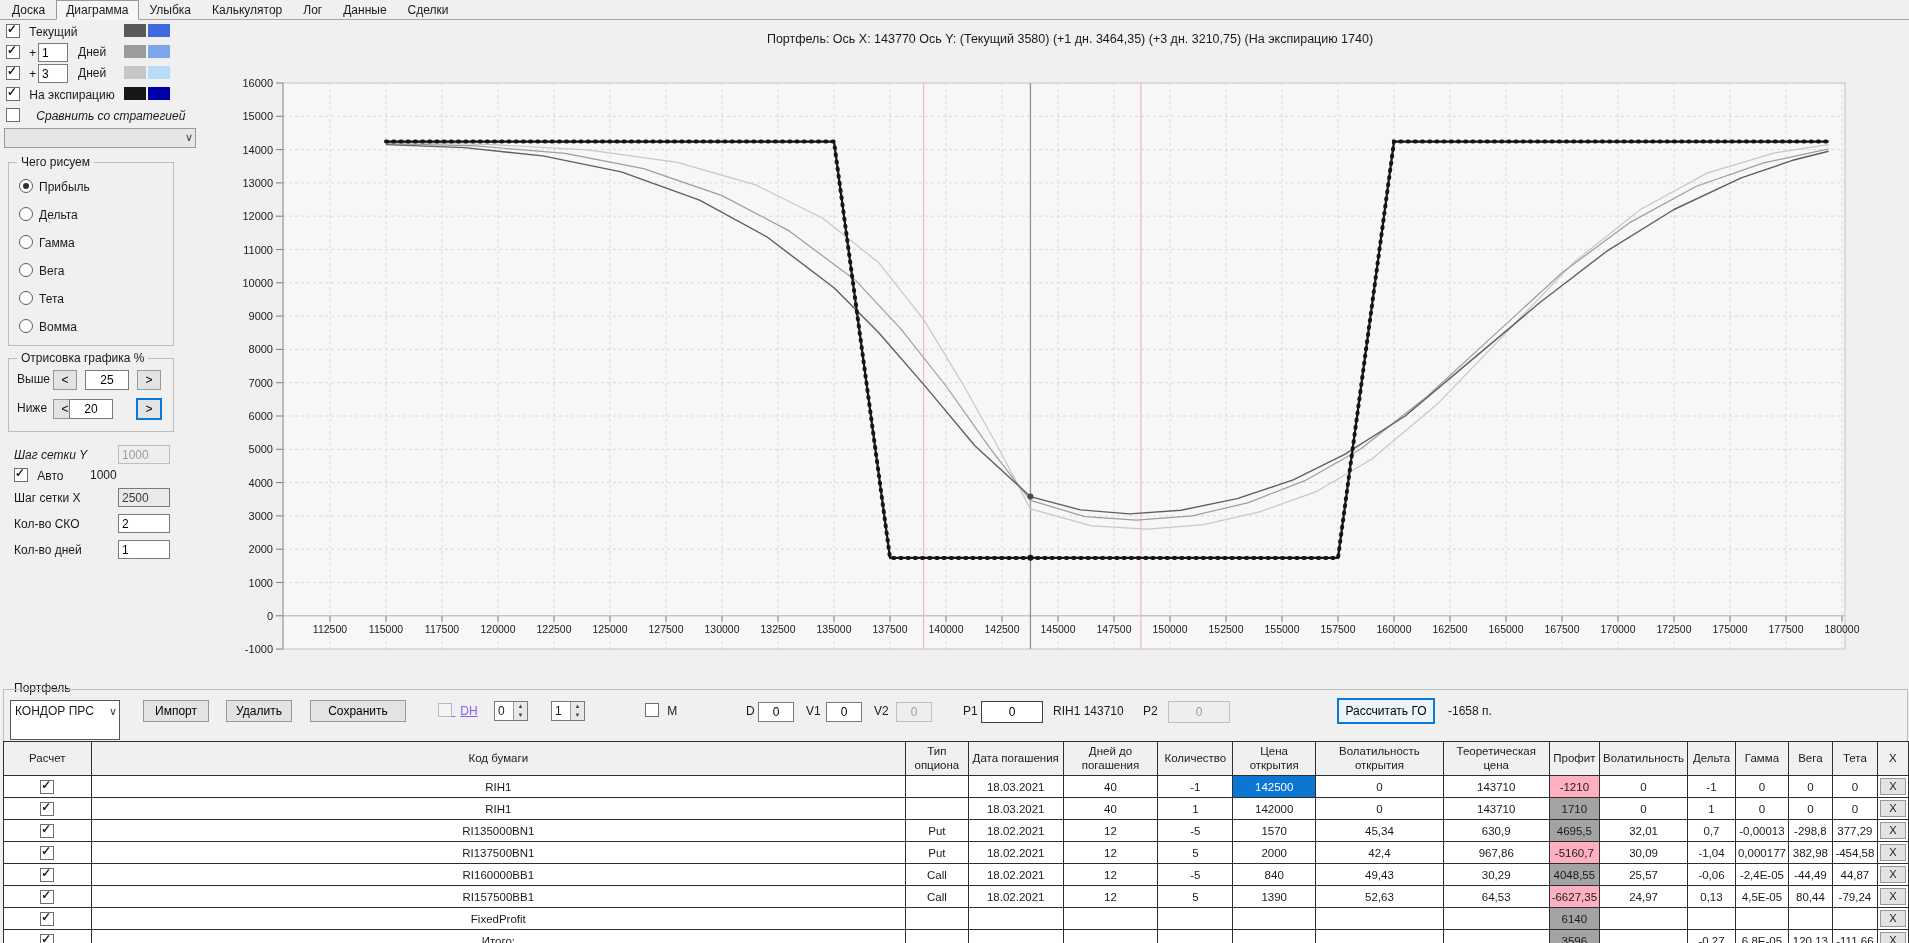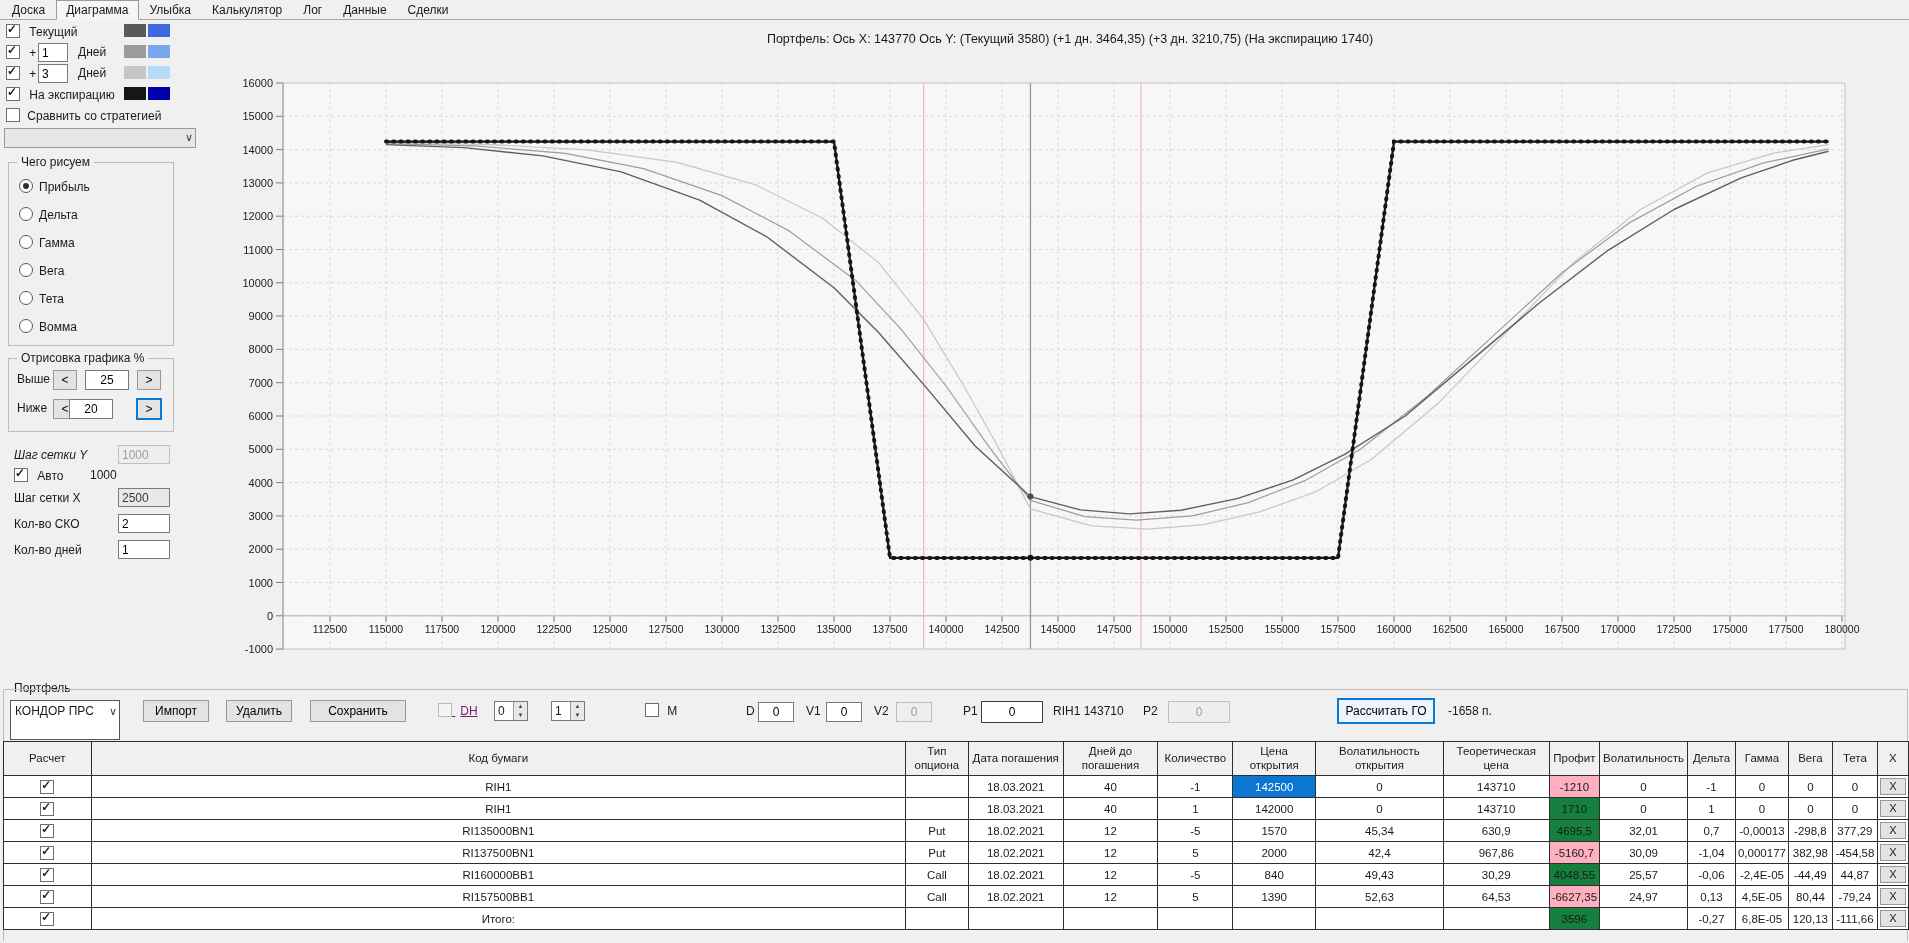--- a/index.html
+++ b/index.html
@@ -33,21 +33,21 @@
   .combo.gray{background:#e6e6e6;border-color:#9a9a9a;}
   
   #pf-group{position:absolute;left:3px;top:689px;width:1903px;height:251px;border:1px solid #bdbdbd;border-bottom:none;}
   #pf-legend{position:absolute;left:10px;top:681px;background:#f0f0f0;padding:0 4px;}
   .pl{position:absolute;height:20px;line-height:20px;white-space:nowrap;}
   
   #tbl{position:absolute;left:3px;top:741px;border-collapse:collapse;table-layout:fixed;}
   #tbl th{border:1px solid #2e2e2e;background:#f0f0f0;font-weight:normal;font-size:11.5px;line-height:1.2;height:33px;padding:0 1px;white-space:normal;overflow:hidden;}
   #tbl td{border:1px solid #2e2e2e;background:#fff;font-size:11.5px;height:21px;padding:0 2px;text-align:center;white-space:nowrap;overflow:hidden;}
   #tbl td.sel{background:#0c76d3;color:#fff;}
-  #tbl td.pf-green{background:#15803d;}
+  #tbl td.pf-green{background:#a3a3a3;}
   #tbl td.pf-pink{background:#ffb0c0;}
   .xbtn{width:26px;height:17px;background:#e3e3e3;border:1px solid #989898;font-size:11px;line-height:14px;display:inline-block;box-sizing:border-box;}
   #chart-wrap{position:absolute;left:229px;top:19px;width:1680px;height:662px;}
 </style>
 </head>
 <body>
 
 <div id="tabs"><span class="tab">Доска</span><span class="tab active">Диаграмма</span><span class="tab">Улыбка</span><span class="tab">Калькулятор</span><span class="tab">Лог</span><span class="tab">Данные</span><span class="tab">Сделки</span></div>
 
 <div id="sidebar">
@@ -75,21 +75,21 @@
     <span class="sw" style="position: absolute; left: 142px; background: rgb(183, 220, 248);"></span>
   </div>
   <div class="row" style="left:6px;top:67px;">
     <span class="cb on"></span>
     <span style="margin-left:6px;">На экспирацию</span>
     <span class="sw" style="position: absolute; left: 118px; background: rgb(22, 22, 22);"></span>
     <span class="sw" style="position: absolute; left: 142px; background: rgb(0, 0, 171);"></span>
   </div>
   <div class="row" style="left:6px;top:88px;">
     <span class="cb"></span>
-    <span style="margin-left:4px;">Сравнить со стратегией</span>
+    <span style="margin-left:13px;font-style:italic;">Сравнить со стратегией</span>
   </div>
   <div class="combo gray" style="left:4px;top:108px;width:192px;height:20px;">
     <span class="cv"></span>
     <span class="ch">∨</span>
   </div>
 
   <div class="grp" style="left:8px;top:142px;width:164px;height:182px;">
     <span class="lg">Чего рисуем</span>
     <div class="row" style="left:10px;top:16px;"><span class="radio sel"></span><span style="margin-left:6px;">Прибыль</span></div>
     <div class="row" style="left:10px;top:44px;"><span class="radio"></span><span style="margin-left:6px;">Дельта</span></div>
@@ -290,21 +290,21 @@
 <span id="pf-legend">Портфель</span>
 <div id="pf-group"></div>
 
 <div class="combo" style="left:10px;top:700px;width:110px;height:40px;border-color:#555;">
   <span class="cv" style="top:3px;">КОНДОР ПРС</span>
   <span class="ch" style="top:4px;">∨</span>
 </div>
 <button class="win-btn" style="position:absolute;left:143px;top:700px;width:66px;height:22px;">Импорт</button>
 <button class="win-btn" style="position:absolute;left:226px;top:700px;width:66px;height:22px;">Удалить</button>
 <button class="win-btn" style="position:absolute;left:310px;top:700px;width:96px;height:22px;">Сохранить</button>
-<div class="pl" style="left:438px;top:701px;color:#701a75;text-decoration:underline;">
+<div class="pl" style="left:438px;top:701px;color:#8b5cf6;text-decoration:underline;">
   <span class="cb dis"></span>
   <span style="margin-left:5px;">DH</span>
 </div>
 <div class="spin" style="left:494px;top:701px;">
     <span class="v">0</span>
     <span class="ud">▲<br>▼</span>
   </div>
 <div class="spin" style="left:551px;top:701px;">
     <span class="v">1</span>
     <span class="ud">▲<br>▼</span>
@@ -471,20 +471,38 @@
         <td class="pf-pink">-6627,35</td>
         <td>24,97</td>
         <td>0,13</td>
         <td>4,5E-05</td>
         <td>80,44</td>
         <td>-79,24</td>
         <td><span class="xbtn">X</span></td>
       </tr>
       <tr>
         <td><span class="cb on"></span></td>
+        <td>FixedProfit</td>
+        <td></td>
+        <td></td>
+        <td></td>
+        <td></td>
+        <td></td>
+        <td></td>
+        <td></td>
+        <td class="pf-green">6140</td>
+        <td></td>
+        <td></td>
+        <td></td>
+        <td></td>
+        <td></td>
+        <td><span class="xbtn">X</span></td>
+      </tr>
+      <tr>
+        <td><span class="cb on"></span></td>
         <td>Итого:</td>
         <td></td>
         <td></td>
         <td></td>
         <td></td>
         <td></td>
         <td></td>
         <td></td>
         <td class="pf-green">3596</td>
         <td></td>

